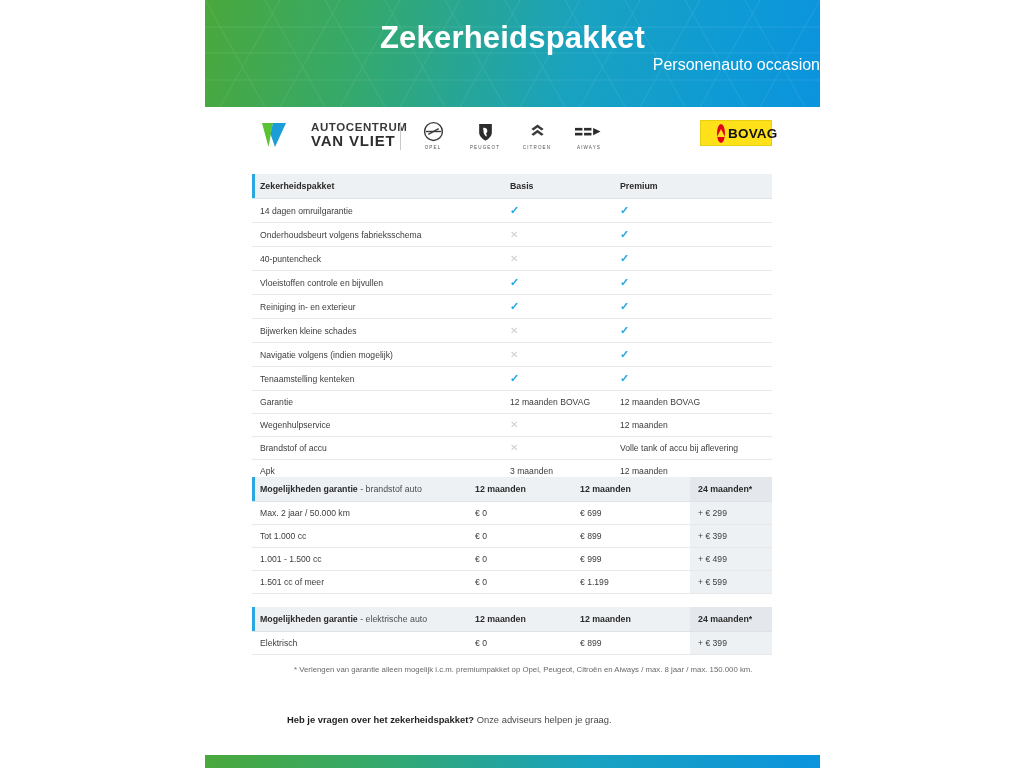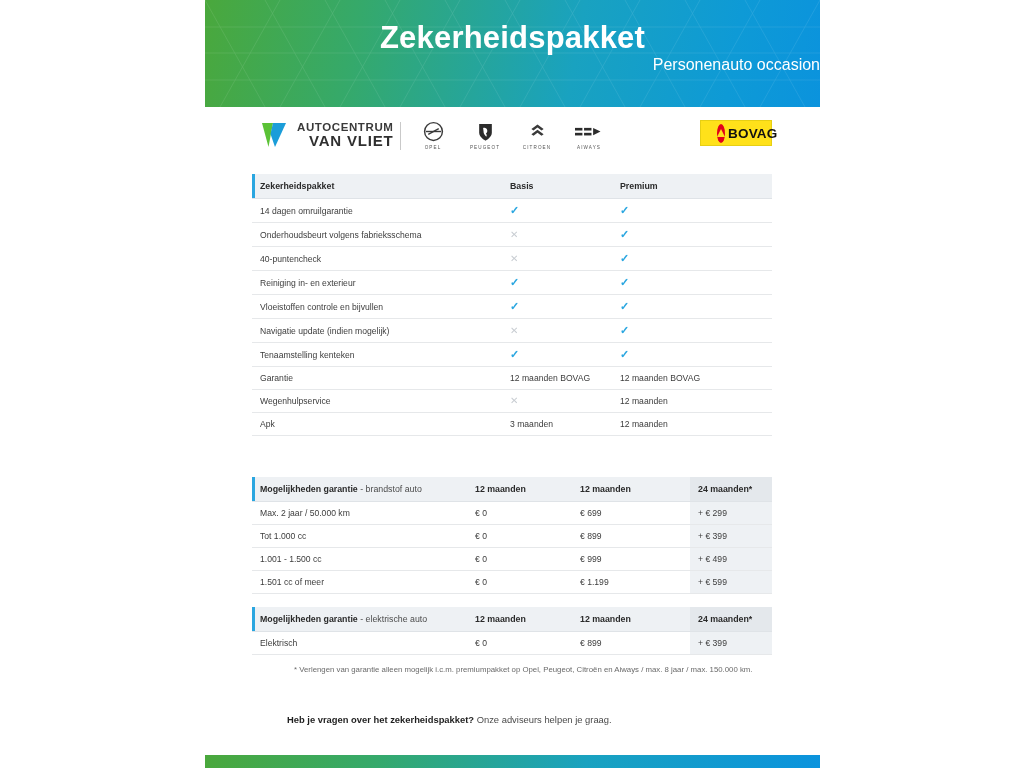--- a/index.html
+++ b/index.html
@@ -47,29 +47,29 @@
     background: linear-gradient(100deg, #4aa83c 0%, #35a96b 28%, #19a2c0 62%, #0b93dd 100%);
   }
 
   
   .brandrow {
     position: absolute;
     left: 252px; top: 120px; width: 520px; height: 42px;
   }
   .logo-vanvliet {
     position: absolute; left: 8px; top: 0px;
-    display: flex; align-items: center; gap: 7px;
+    display: flex; align-items: center; gap: 21px;
   }
   .vv-mark { width: 30px; height: 30px; position: relative; }
   .vv-text { line-height: 1.05; }
   .vv-text .l1 {
     font-size: 11.5px; letter-spacing: .6px; color: #3a3a3a; font-weight: bold;
   }
   .vv-text .l2 {
-    font-size: 15px; letter-spacing: .8px; color: #2f2f2f; font-weight: bold; text-align: right;
+    font-size: 15px; letter-spacing: .8px; color: #2f2f2f; font-weight: bold;
   }
   .divider-v {
     position: absolute; left: 148px; top: 2px;
     width: 1px; height: 28px; background: #c9c9c9;
   }
   .makes {
     position: absolute; left: 163px; top: 0px;
     display: flex; align-items: flex-start; gap: 16px;
   }
   .make { width: 36px; text-align: center; }
@@ -254,48 +254,58 @@
             <td class="col-name">Onderhoudsbeurt volgens fabrieksschema</td>
             <td class="col-b"><span class="cross">✕</span></td>
             <td class="col-p"><span class="check">✓</span></td>
           </tr>
           <tr>
             <td class="col-name">40-puntencheck</td>
             <td class="col-b"><span class="cross">✕</span></td>
             <td class="col-p"><span class="check">✓</span></td>
           </tr>
           <tr>
+            <td class="col-name">Vloeistoffen controle en bijvullen</td>
+            <td class="col-b"><span class="check">✓</span></td>
+            <td class="col-p"><span class="check">✓</span></td>
+          </tr>
+          <tr>
             <td class="col-name">Reiniging in- en exterieur</td>
             <td class="col-b"><span class="check">✓</span></td>
             <td class="col-p"><span class="check">✓</span></td>
           </tr>
           <tr>
-            <td class="col-name">Vloeistoffen controle en bijvullen</td>
-            <td class="col-b"><span class="check">✓</span></td>
-            <td class="col-p"><span class="check">✓</span></td>
-          </tr>
-          <tr>
-            <td class="col-name">Navigatie update (indien mogelijk)</td>
+            <td class="col-name">Bijwerken kleine schades</td>
+            <td class="col-b"><span class="cross">✕</span></td>
+            <td class="col-p"><span class="check">✓</span></td>
+          </tr>
+          <tr>
+            <td class="col-name">Navigatie volgens (indien mogelijk)</td>
             <td class="col-b"><span class="cross">✕</span></td>
             <td class="col-p"><span class="check">✓</span></td>
           </tr>
           <tr>
             <td class="col-name">Tenaamstelling kenteken</td>
             <td class="col-b"><span class="check">✓</span></td>
             <td class="col-p"><span class="check">✓</span></td>
           </tr>
           <tr>
             <td class="col-name">Garantie</td>
             <td class="col-b"><span>12 maanden BOVAG</span></td>
             <td class="col-p"><span>12 maanden BOVAG</span></td>
           </tr>
           <tr>
             <td class="col-name">Wegenhulpservice</td>
             <td class="col-b"><span class="cross">✕</span></td>
             <td class="col-p"><span>12 maanden</span></td>
+          </tr>
+          <tr>
+            <td class="col-name">Brandstof of accu</td>
+            <td class="col-b"><span class="cross">✕</span></td>
+            <td class="col-p"><span>Volle tank of accu bij aflevering</span></td>
           </tr>
           <tr>
             <td class="col-name">Apk</td>
             <td class="col-b"><span>3 maanden</span></td>
             <td class="col-p"><span>12 maanden</span></td>
           </tr>
         </tbody>
     </table>
   </div>
 

